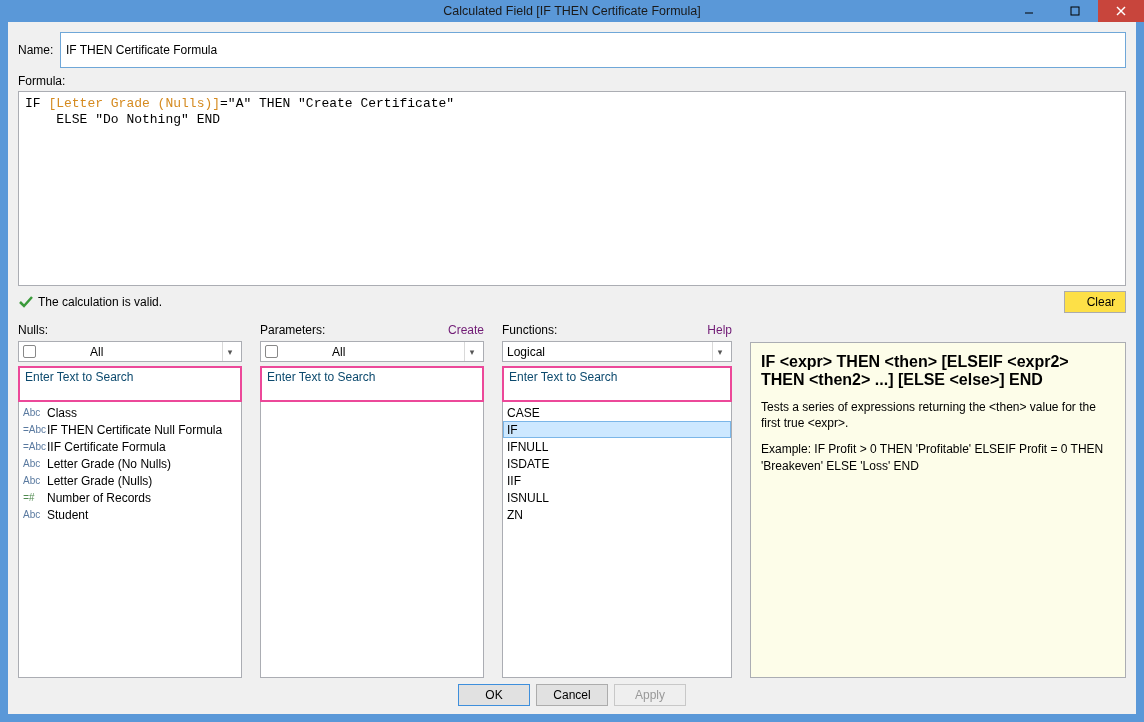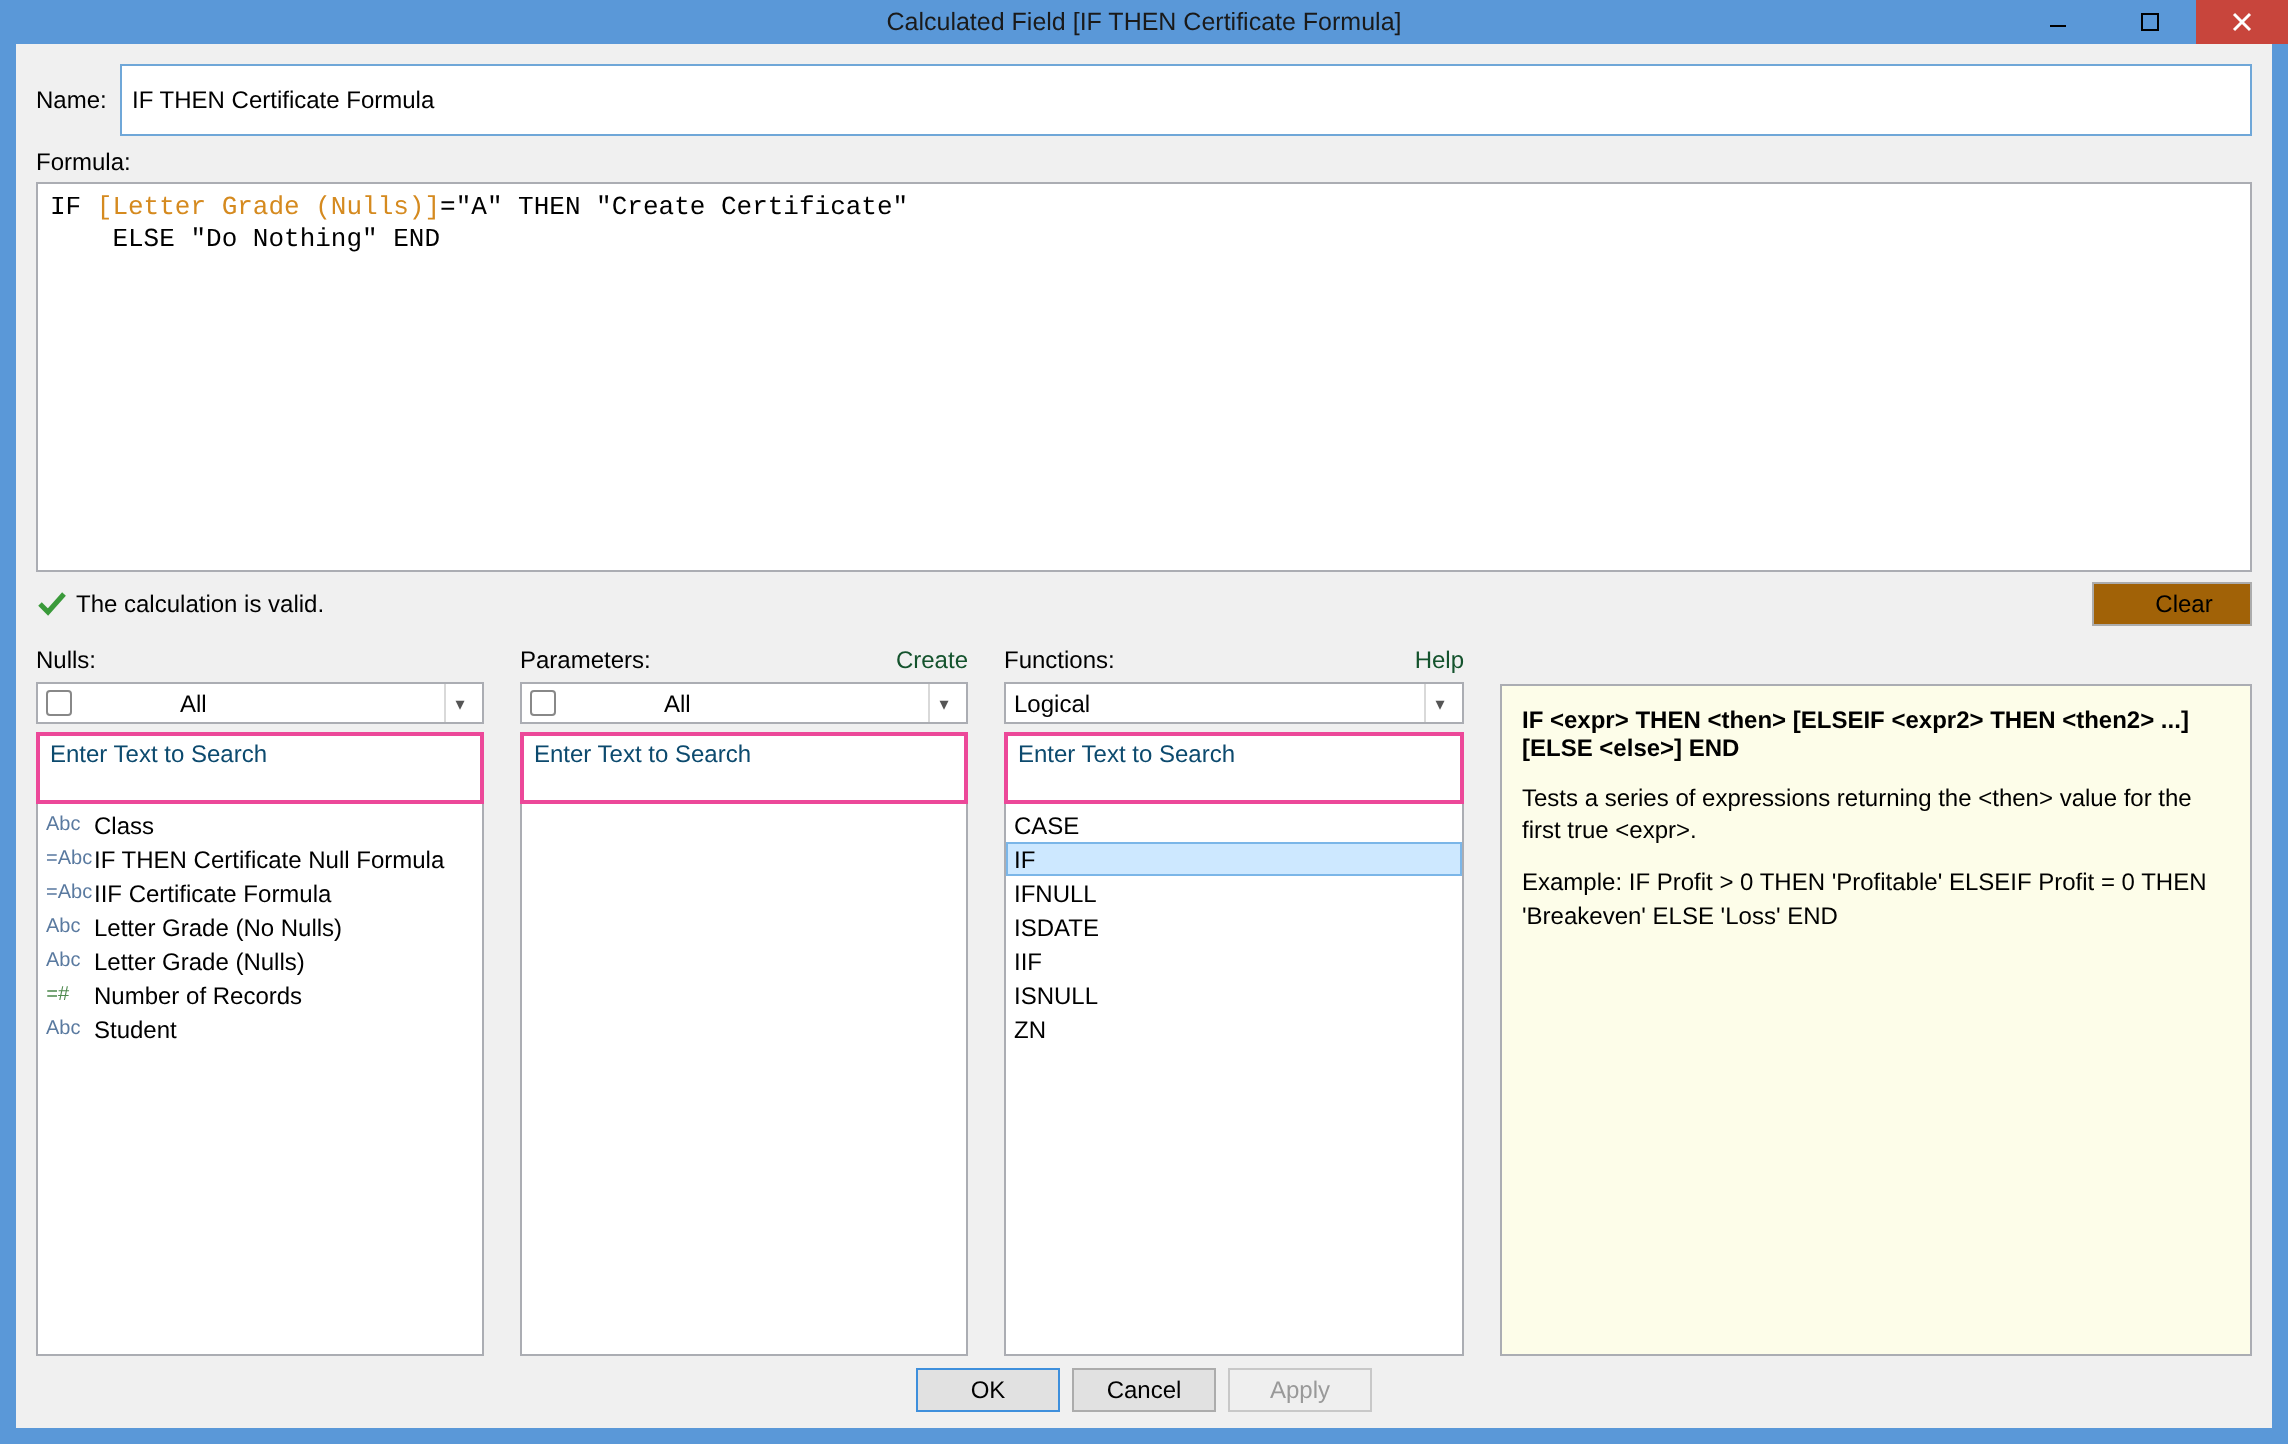--- a/index.html
+++ b/index.html
@@ -96,23 +96,23 @@
     display: flex;
     align-items: center;
     margin-top: 2px;
   }
   .valid-check {
     width: 16px; height: 16px;
     margin-right: 4px;
   }
   .valid-text { color: #000; flex: 1; }
   .clear-btn {
-    width: 80px; height: 22px;
+    width: 62px; height: 22px;
     border: 1px solid #acacac;
-    background: #a16207;
+    background: #fde047;
     font-family: inherit;
     font-size: 12px;
     padding-left: 18px;
   }
   .four-col {
     display: flex;
     gap: 18px;
     margin-top: 6px;
     flex: 1;
     min-height: 0;
@@ -126,21 +126,21 @@
   .col-params { width: 224px; }
   .col-funcs  { width: 230px; }
   .col-help   { flex: 1; }
   .col-header {
     display: flex;
     justify-content: space-between;
     align-items: center;
     margin-bottom: 3px;
     height: 16px;
   }
-  .link { color: #14532d; cursor: pointer; }
+  .link { color: #701a75; cursor: pointer; }
   .combo {
     height: 21px;
     border: 1px solid #abadb3;
     background: #fff;
     display: flex;
     align-items: center;
     padding: 0 4px;
     position: relative;
     margin-bottom: 4px;
     gap: 48px;
@@ -198,21 +198,21 @@
   }
   .help-box {
     flex: 1;
     border: 1px solid #abadb3;
     background: #fdfde9;
     padding: 10px 10px;
     margin-top: 20px;
   }
   .help-sig {
     font-weight: bold;
-    font-size: 12px;
+    font-size: 16px;
     margin-bottom: 10px;
   }
   .help-desc, .help-ex {
     font-size: 12px;
     margin-bottom: 10px;
     line-height: 1.35;
   }
   .footer {
     display: flex;
     justify-content: center;

